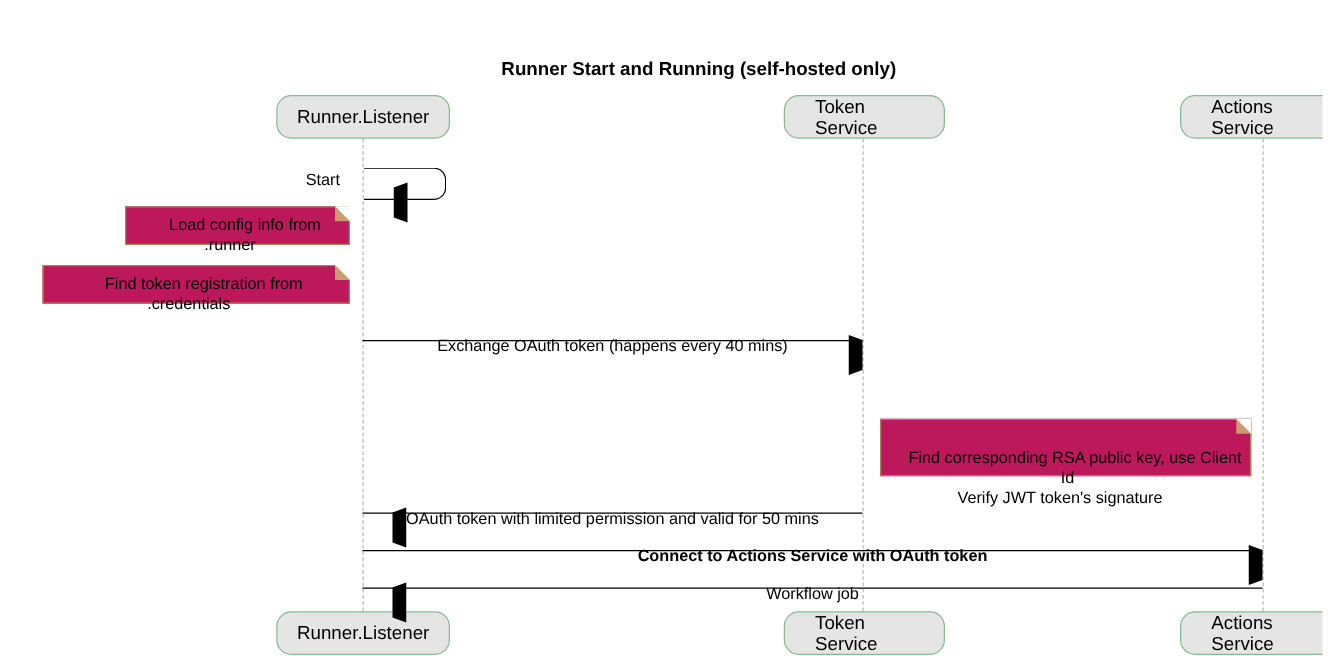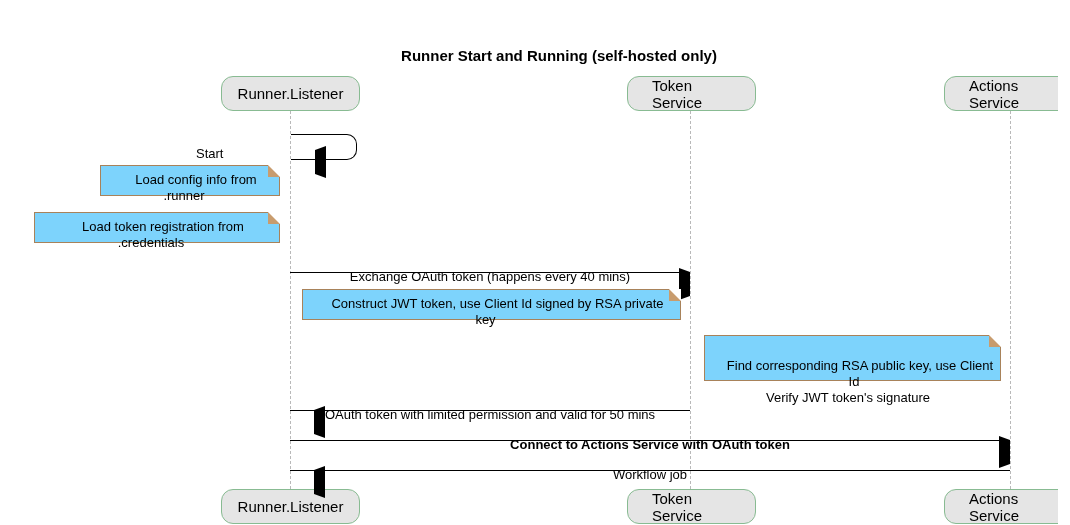--- a/index.html
+++ b/index.html
@@ -15,21 +15,21 @@
   .lifeline {
     position:absolute; top:87px; height:378px; width:0;
     border-left:1px dashed #b9b9b9;
   }
   .pbox {
     position:absolute; height:35px; background:#e5e5e5; border:1px solid #88bb92;
     border-radius:12px; display:flex; align-items:center; justify-content:center;
     font-size:15px;
   }
   .note {
-    position:absolute; background:#7dd3fc; border:1px solid #a8825a;
+    position:absolute; background:#be185d; border:1px solid #a8825a;
     font-size:13px; line-height:16px; padding:6px 6px; text-align:center;
   }
   .note::after {
     content:""; position:absolute; top:-1px; right:-1px; width:0; height:0;
     border-style:solid; border-width:0 12px 12px 0;
     border-color:#ffffff #ffffff #c89c6e #c89c6e;
   }
   .note.left { text-align:center; white-space:pre-line; padding-left:9px; }
   .msg-line { position:absolute; height:0; border-top:1px solid #000; }
   .msg-label { position:absolute; font-size:13px; text-align:center; height:15px; }
@@ -39,22 +39,22 @@
   }
   .arr-l {
     position:absolute; width:0; height:0;
     border-right:11px solid #000; border-top:4px solid transparent; border-bottom:4px solid transparent;
   }
   .self-loop {
     position:absolute; left:267px; top:110px; width:66px; height:16px;
     border:1px solid #000; border-left:none; border-radius:0 10px 10px 0;
   }
   .start-label {
-    position:absolute; left:160px; width:100px; top:110px;
-    font-size:13px; 
+    position:absolute; left:160px; width:100px; top:100px;
+    font-size:13px; text-align:right;
   }
 </style>
 </head>
 <body>
 
 <div class="canvas">
 
   <div class="title">Runner Start and Running (self-hosted only)</div>
 
   <div class="lifeline" style="left:266px;"></div>
@@ -82,30 +82,27 @@
   </div>
 
   <div class="start-label">Start</div>
   <div class="self-loop"></div>
   <div class="arr-l" style="left:267px; top:122px;"></div>
 
   <div class="note" style="left:76px; top:141px; width:180px; height:31px;">
     <span>Load config info from .runner</span>
   </div>
   <div class="note" style="left:10px; top:188px; width:246px; height:31px;">
-    <span>Load token registration from .credentials</span>
+    <span>Find token registration from .credentials</span>
   </div>
 
   <div class="msg-label" style="left:266px; top:233px; width:400px;">Exchange OAuth token (happens every 40 mins)</div>
   <div class="msg-line" style="left:266px; top:248px; width:400px;"></div>
   <div class="arr-r" style="left:655px; top:244px;"></div>
 
-  <div class="note" style="left:278px; top:265px; width:379px; height:31px;">
-    <span>Construct JWT token, use Client Id signed by RSA private key</span>
-  </div>
   <div class="note left" style="left:680px; top:311px; width:297px; height:46px;">
     <span>Find corresponding RSA public key, use Client Id
 Verify JWT token's signature</span>
   </div>
 
   <div class="msg-label" style="left:266px; top:371px; width:400px;">OAuth token with limited permission and valid for 50 mins</div>
   <div class="msg-line" style="left:266px; top:386px; width:400px;"></div>
   <div class="arr-l" style="left:266px; top:382px;"></div>
 
   <div class="msg-label" style="left:266px; top:401px; width:720px;font-weight:bold;">Connect to Actions Service with OAuth token</div>

